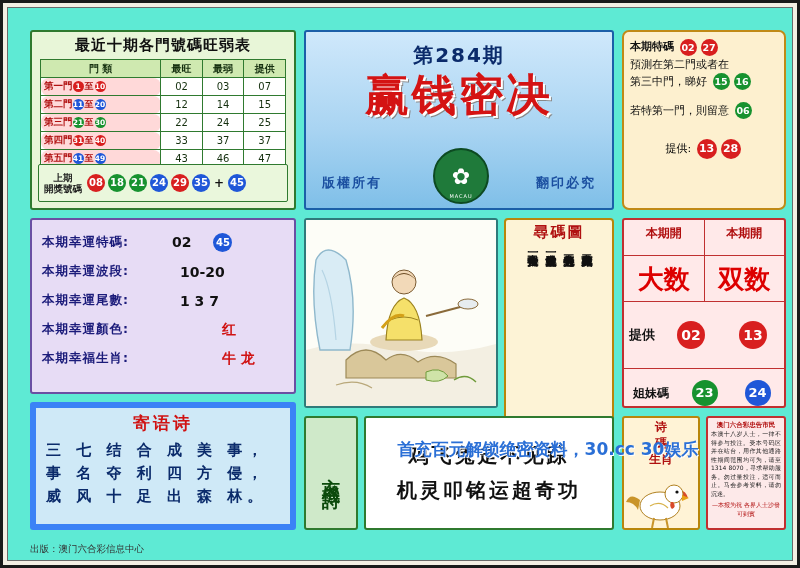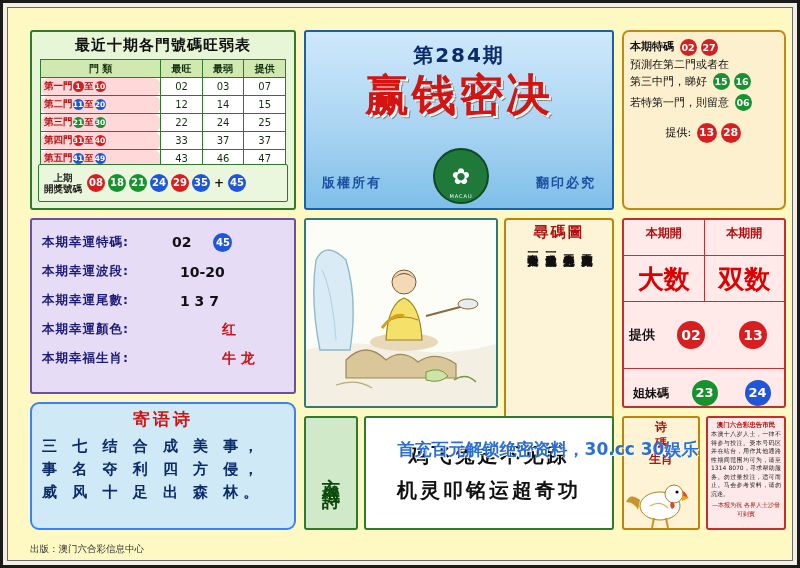--- a/index.html
+++ b/index.html
@@ -9,21 +9,21 @@
     font-family:"DejaVu Sans","Liberation Sans",sans-serif;
   }
   .page{
     position:relative;width:800px;height:568px;
     background:#f4efe4;
     border:3px solid #1a1a1a;
     box-sizing:border-box;
   }
   .inner{
     position:absolute;left:4px;top:4px;right:4px;bottom:4px;
-    background:#fef9c3;
+    background:#5eead4;
     border:1px solid #6b6b6b;
     padding-left:6px;
   }
 
   
   .panel{position:absolute;box-sizing:border-box;}
 
   
   #tbl-panel{
     left:22px;top:22px;width:266px;height:180px;
@@ -161,21 +161,21 @@
   #tigong .tg-balls{flex:1;display:flex;justify-content:space-around;align-items:center;}
   #tigong .cball{width:28px;height:28px;line-height:28px;font-size:14px;}
   #sister{display:flex;align-items:center;height:48px;}
   #sister .ss-lbl{width:54px;text-align:center;font-size:12px;font-weight:bold;color:#111;}
   #sister .ss-balls{flex:1;display:flex;justify-content:space-around;align-items:center;}
   #sister .cball{width:26px;height:26px;line-height:26px;font-size:13px;}
 
   
   #bpoem-panel{
     left:22px;top:394px;width:266px;height:128px;
-    background:#cfe9f7;border:2px solid #3b82f6;border-radius:9px;
+    background:#cfe9f7;border:6px solid #3b82f6;border-radius:3px;
   }
   #bpoem-title{text-align:center;font-size:17px;font-weight:bold;color:#d01212;padding-top:4px;letter-spacing:3px;}
   #bpoem-body{padding:4px 10px 0;}
   .bp-line{font-size:15px;font-weight:bold;color:#0b2b6b;letter-spacing:5px;line-height:23px;}
 
   
   #xj-panel{
     left:296px;top:408px;width:54px;height:114px;
     background:#cfe9c9;border:2px solid #2f7a2f;border-radius:3px;
     display:flex;align-items:center;justify-content:center;
@@ -300,21 +300,21 @@
       <b>本期特碼</b>
       <span id="sp1-balls"><span class="cball" style="background: rgb(216, 31, 31); margin: 0px 2px;">02</span><span class="cball" style="background: rgb(216, 31, 31); margin: 0px 2px;">27</span></span>
     </div>
     <div class="sp-row">預測在第二門或者在</div>
     <div class="sp-row">
       <span>第三中門，睇好</span>
       <span id="sp3-balls"><span class="cball" style="background: rgb(23, 146, 47); margin: 0px 2px;">15</span><span class="cball" style="background: rgb(23, 146, 47); margin: 0px 2px;">16</span></span>
     </div>
     <div class="sp-row">
       <span>若特第一門，則留意</span>
-      <span id="sp4-ball"><span class="cball" style="background: rgb(23, 146, 47); margin: 4px 2px;">06</span></span>
+      <span id="sp4-ball"><span class="cball" style="background: rgb(23, 146, 47); margin: 12px 2px;">06</span></span>
     </div>
     <div id="provide-row">
       <span>提供:</span>
       <span id="sp5-balls"><span class="cball" style="background: rgb(216, 31, 31); margin: 0px 2px;">13</span><span class="cball" style="background: rgb(216, 31, 31); margin: 0px 2px;">28</span></span>
     </div>
   </div>
 
   <div class="panel" id="lucky-panel">
     <div id="lucky-rows">
           <div class="lk-row">

